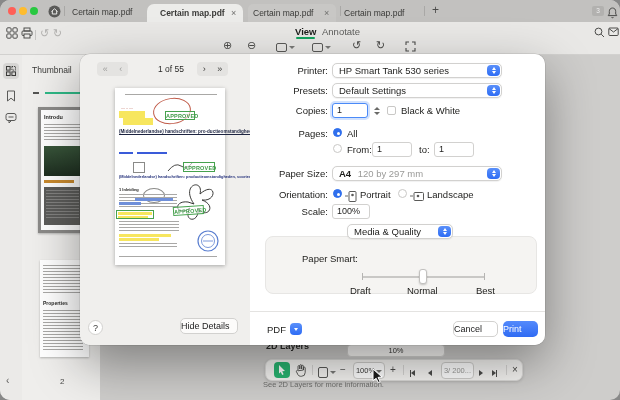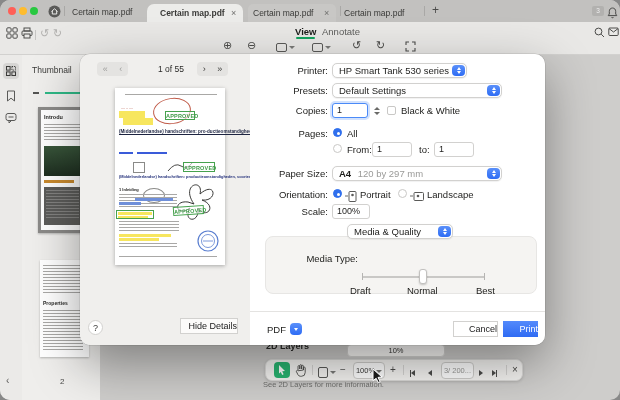--- a/index.html
+++ b/index.html
@@ -52,21 +52,21 @@
   .val { font-size:9.5px; color:#1d1d1b; }
   .dd { position:absolute; height:15px; background:#fff; border:1px solid #d2d1cf; border-radius:5px; font-size:9px; line-height:13px; padding-left:6px; box-shadow:0 .5px 1px rgba(0,0,0,.06); }
   .cap { position:absolute; right:1px; top:1px; width:13px; height:11px; border-radius:4px; background:linear-gradient(#5a90fa,#2e6cf4); display:flex; flex-direction:column; align-items:center; justify-content:center; gap:1px; }
   .cu { width:0;height:0;border-left:2.5px solid transparent;border-right:2.5px solid transparent;border-bottom:3px solid #fff; }
   .cd { width:0;height:0;border-left:2.5px solid transparent;border-right:2.5px solid transparent;border-top:3px solid #fff; }
   .radio { position:absolute; width:9px; height:9px; border-radius:50%; border:1px solid #c9c8c6; background:#fff; }
   .radio.on { background:#2f6fed; border-color:#2f6fed; }
   .radio.on::after { content:""; position:absolute; left:2.5px; top:2.5px; width:3px; height:3px; border-radius:50%; background:#fff; }
   .inp { position:absolute; height:15px; background:#fff; border:1px solid #d2d1cf; border-radius:3px; font-size:9px; line-height:13px; padding-left:4px; }
   #mediapanel { position:absolute; left:15px; top:182px; width:272px; height:58px; background:#f5f4f2; border:1px solid #e7e6e4; border-radius:8px; }
-  .btn { position:absolute; height:16px; border-radius:0; font-size:9px; text-align:right; }
+  .btn { position:absolute; height:16px; border-radius:5px; font-size:9px; text-align:left; }
   .btn.plain { background:#fff; border:1px solid #d2d1cf; line-height:14px; color:#222; }
   .btn.blue { background:linear-gradient(#548afb,#2f6bf3); color:#fff; border:none; line-height:16px; }
   #cursor { position:absolute; left:372px; top:368px; z-index:9; }
 </style>
 </head>
 <body>
 
 <div id="window">
 
   <div id="titlebar">
@@ -282,21 +282,21 @@
         <div class="lines" style="left:4px;top:168px;width:98px;height:2px"></div>
       </div>
 
       <div class="t" style="left:8px;top:266px;width:15px;height:15px;border-radius:50%;background:#fff;border:1px solid #d2d1cf;text-align:center;font-size:9px;line-height:14px;color:#3a3a38">?</div>
       <div class="btn plain" style="left:100px;top:264px;width:58px;background:#fcfbfa">Hide Details</div>
     </div>
 
     <div id="dlg-right">
 
       <span class="lbl" style="top:11px">Printer:</span>
-      <div class="dd" style="left:82px;top:9px;width:135px">
+      <div class="dd" style="left:82px;top:9px;width:170px">
         <span class="val">HP Smart Tank 530 series</span>
         <span class="cap">
             <span class="cu"></span>
             <span class="cd"></span>
           </span>
       </div>
 
       <span class="lbl" style="top:31px">Presets:</span>
       <div class="dd" style="left:82px;top:29px;width:170px">
         <span class="val">Default Settings</span>
@@ -354,21 +354,21 @@
       <div class="inp" style="left:82px;top:150px;width:38px">100%</div>
 
       <div id="mediapanel"></div>
       <div class="dd" style="left:97px;top:170px;width:106px;background:#fff">
         <span class="val">Media &amp; Quality</span>
         <span class="cap">
             <span class="cu"></span>
             <span class="cd"></span>
           </span>
       </div>
-      <span class="t val" style="left:0;top:199px;width:108px;text-align:right">Media Type:</span>
+      <span class="t val" style="left:0;top:199px;width:108px;text-align:right">Paper Smart:</span>
       <div class="t" style="left:112px;top:222px;width:123px;height:1.5px;background:#c9c8c6"></div>
       <span class="t" style="left:112px;top:219px;width:1px;height:7px;background:#b5b4b2"></span>
       <span class="t" style="left:173px;top:219px;width:1px;height:7px;background:#b5b4b2"></span>
       <span class="t" style="left:234px;top:219px;width:1px;height:7px;background:#b5b4b2"></span>
       <div class="t" style="left:169px;top:215px;width:8px;height:15px;background:#fff;border:1px solid #c2c1bf;border-radius:3px;box-shadow:0 1px 2px rgba(0,0,0,.2)"></div>
       <span class="t val" style="left:100px;top:231px">Draft</span>
       <span class="t val" style="left:157px;top:231px">Normal</span>
       <span class="t val" style="left:226px;top:231px">Best</span>
 
       <div class="t" style="left:0;top:257px;width:295px;height:1px;background:#e4e3e1"></div>

